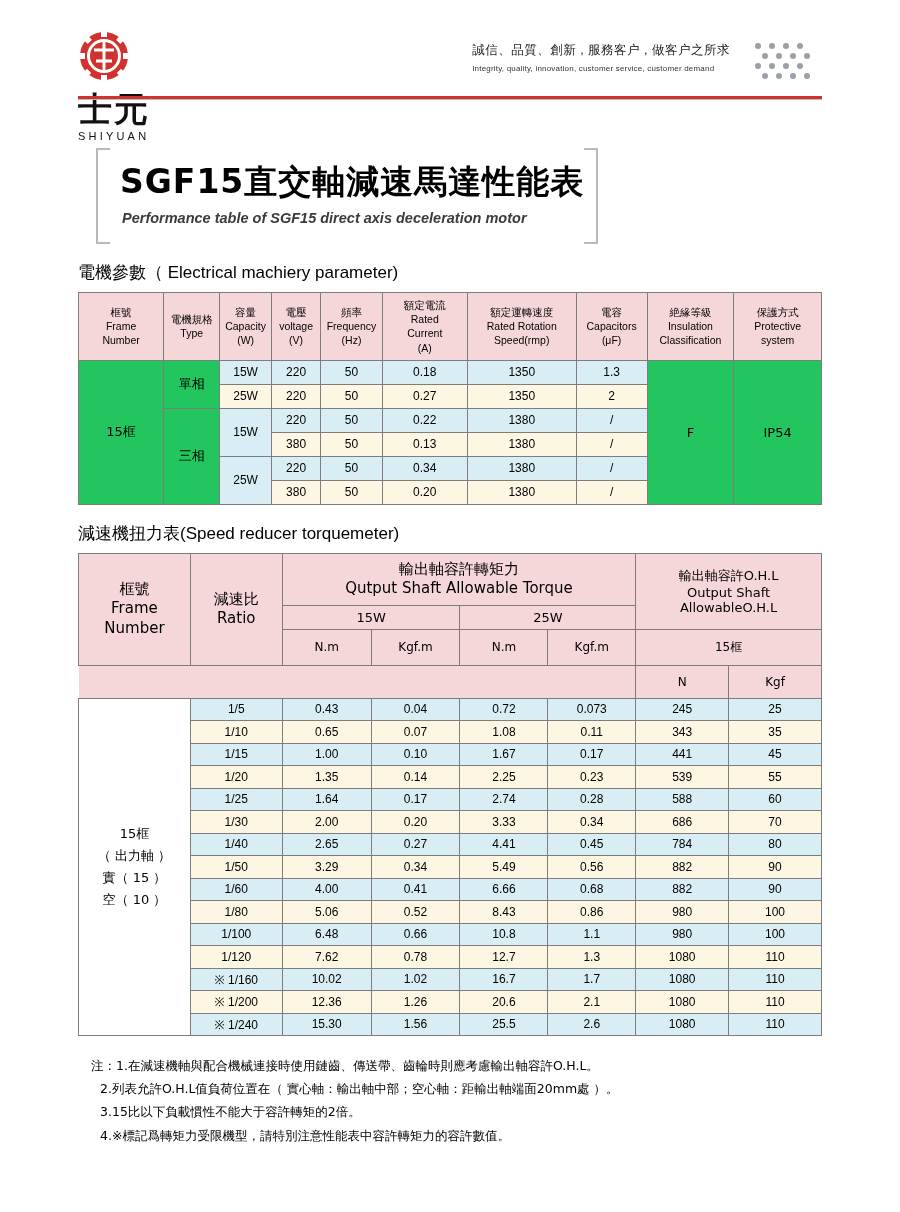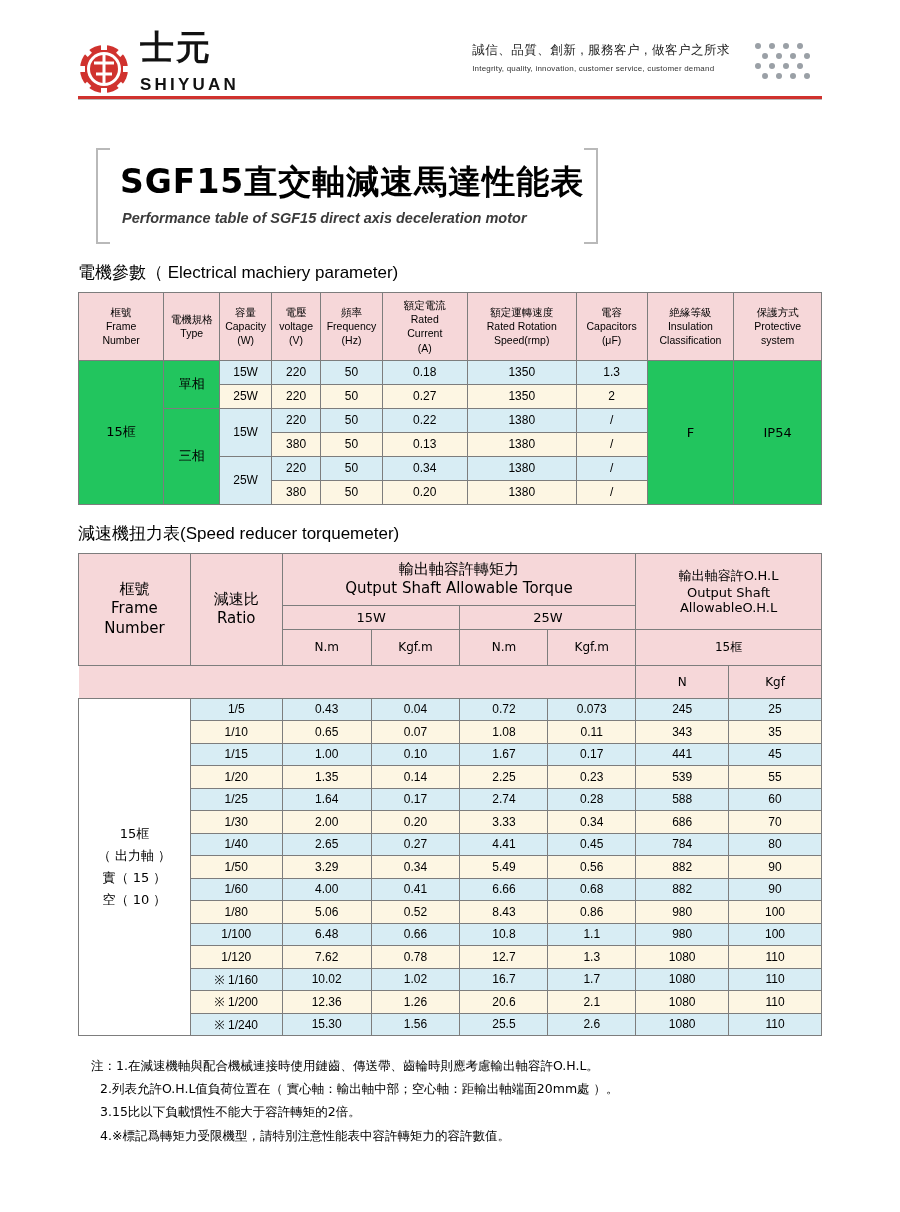--- a/index.html
+++ b/index.html
@@ -16,50 +16,51 @@
   }
 
   
   .header {
     position: relative;
     padding: 28px 60px 0 78px;
     height: 110px;
   }
   .logo-block {
     display: flex;
-    align-items: flex-end;
+    align-items: flex-start;
     gap: 10px;
     position: absolute;
     left: 78px;
     top: 30px;
+    flex-direction: column;
   }
   .logo-mark {
     width: 52px; height: 52px;
     position: relative;
   }
   .logo-mark svg { display: block; }
   .logo-text {
     display: flex;
     flex-direction: column;
     justify-content: center;
   }
   .logo-cn {
     font-family: "DejaVu Sans", sans-serif;
     font-size: 34px;
     font-weight: bold;
     line-height: 1;
     letter-spacing: 2px;
     color: #111;
   }
   .logo-en {
-    font-size: 17px;
-    font-weight: bold;
+    font-size: 11px;
+    font-weight: normal;
     letter-spacing: 3.2px;
     color: #111;
-    margin-top: 11px;
+    margin-top: 4px;
   }
   .slogan {
     position: absolute;
     right: 170px;
     top: 42px;
     text-align: left;
     margin-left: 28px;
   }
   .slogan-cn {
     font-size: 12.5px;

